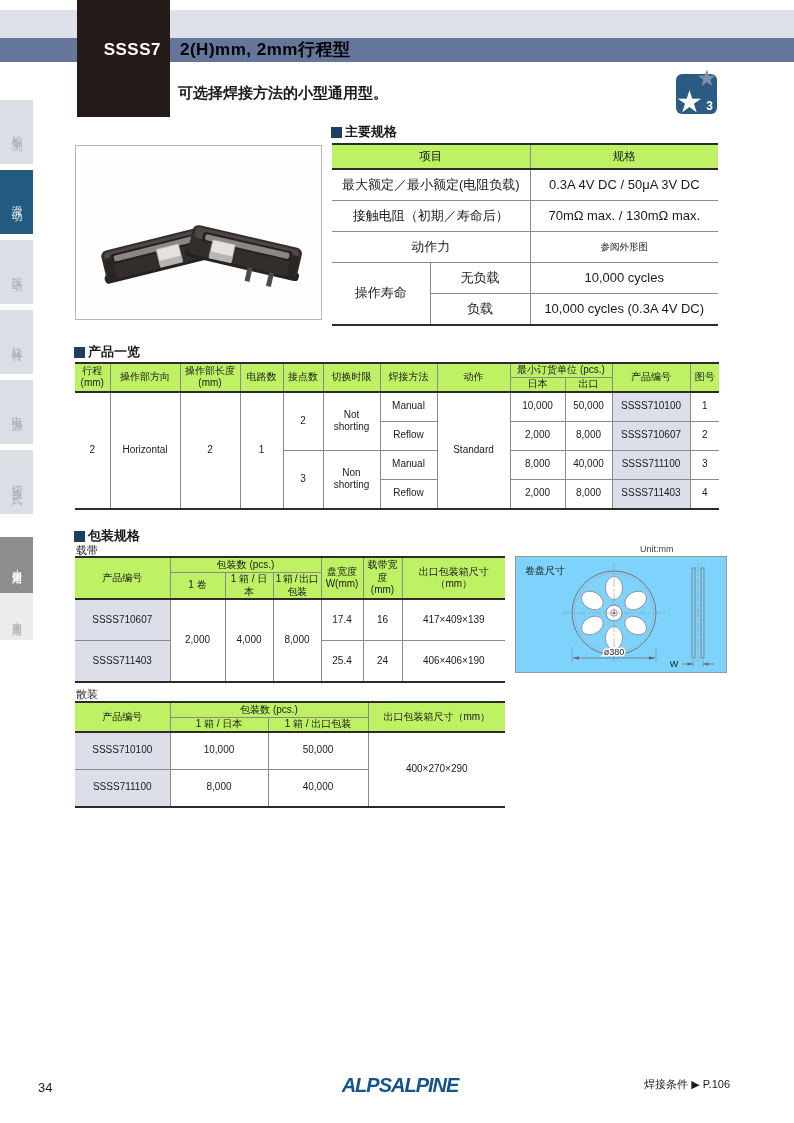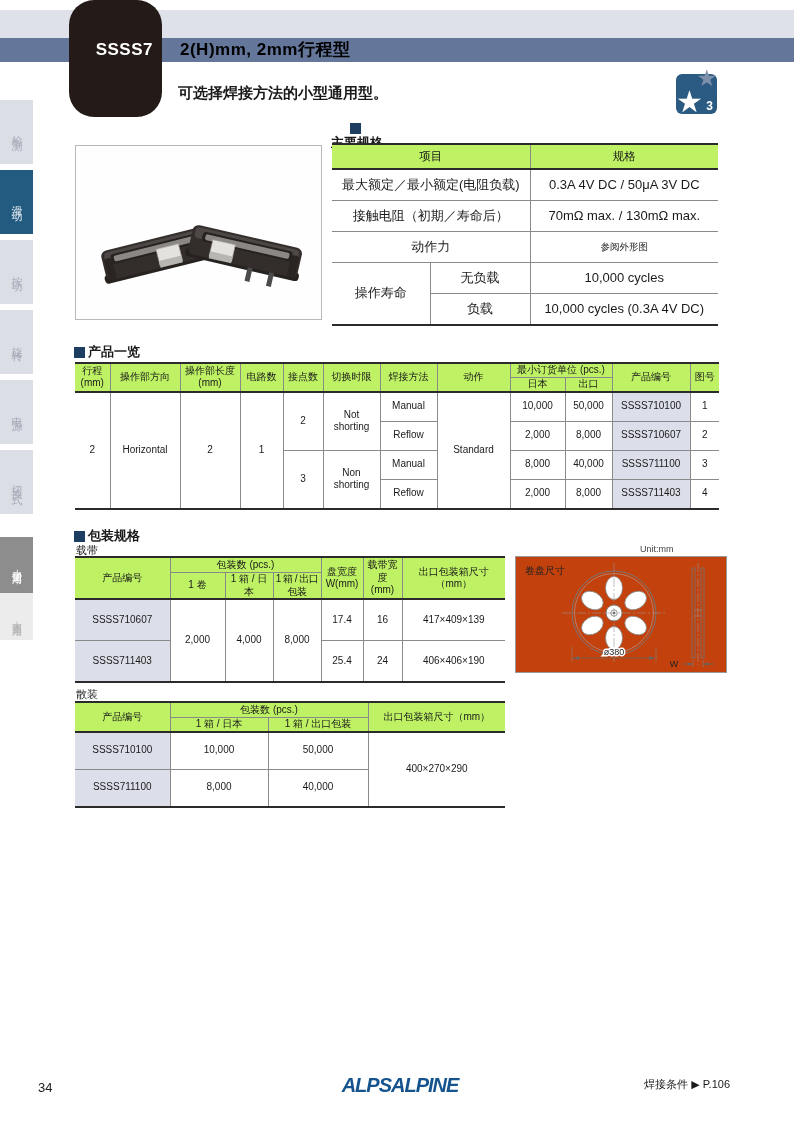--- a/index.html
+++ b/index.html
@@ -8,21 +8,21 @@
     font-family:"Liberation Sans","DejaVu Sans",sans-serif;color:#1a1a1a;
     overflow:hidden;
   }
   .abs{position:absolute;}
 
   
   .band{left:0;top:10px;width:794px;height:28px;background:#dfe1ea;}
   .titlebar{left:0;top:38px;width:794px;height:24px;background:#64769a;}
   .titlebar .t{position:absolute;left:180px;top:0;line-height:24px;color:#000000;
     font-size:17px;font-weight:bold;letter-spacing:.5px;white-space:nowrap;}
-  .blackbox{left:69px;top:0;width:93px;height:117px;background:#241a17;z-index:5;border-radius:25px;}
+  .blackbox{left:77px;top:0;width:93px;height:117px;background:#241a17;z-index:5;}
   .blackbox .series{position:absolute;top:38px;height:24px;right:9px;line-height:24px;
     color:#fff;font-size:17px;font-weight:bold;letter-spacing:.5px;}
   .subtitle{left:178px;top:84px;font-size:15px;font-weight:bold;}
   .badge{left:676px;top:74px;width:41px;height:40px;background:#2b5b82;border-radius:6px;}
   .badge .star-gray{position:absolute;top:-7px;right:0px;font-size:23px;color:#7e8fa9;line-height:1;}
   .badge .star-white{position:absolute;bottom:-3px;left:0px;font-size:30px;color:#fff;line-height:1;}
   .badge .num{position:absolute;bottom:1px;right:4px;color:#fff;font-size:12px;font-weight:bold;}
 
   
   .tab{position:absolute;left:0;width:33px;background:#dbdee5;color:#a6abb8;
@@ -56,21 +56,21 @@
   .spec th{font-size:11.5px;height:23px;}
   .spec td{height:30px;font-size:13px;}
   .prod thead tr:first-child th{height:13px;}
   .prod td{height:28px;}
   .pkg thead tr:first-child th{height:14px;}
   .pkg td{height:40px;}
   .bulk td{height:36px;}
   .tiny{font-size:8.5px;letter-spacing:-0.5px;}
 
   
-  .reelbox{left:515px;top:556px;width:210px;height:115px;border:1px solid #999;background:#c2410c;}
+  .reelbox{left:515px;top:556px;width:210px;height:115px;border:1px solid #999;background:#7dd3fc;}
   .unit{left:640px;top:544px;width:85px;text-align:left;font-size:9px;color:#444;}
 
   
   .pageno{left:38px;top:1080px;font-size:13px;}
   .logo{left:330px;top:1074px;width:140px;text-align:center;font-size:20px;font-weight:bold;
     color:#15538e;letter-spacing:-1px;font-style:italic;white-space:nowrap;}
   .xref{right:64px;top:1077px;font-size:11px;}
 </style>
 </head>
 <body>
@@ -136,21 +136,21 @@
       <rect x="14" y="7" width="86" height="6" rx="2" fill="#8a8784"></rect>
       <rect x="22" y="11" width="23" height="17" fill="#e3e2de" stroke="#a5a3a0" stroke-width="0.6"></rect>
       <rect x="22" y="23" width="23" height="7" fill="#b8b6b2"></rect>
       <rect x="102" y="8" width="8" height="22" rx="3" fill="#2a2522"></rect>
       <rect x="62" y="30" width="5" height="14" fill="#4b4b4b"></rect>
       <rect x="84" y="30" width="5" height="14" fill="#4b4b4b"></rect>
     </g>
   </svg>
 </div>
 
-<div class="abs sect" style="left:331px;top:123px;flex-direction:column;">
+<div class="abs sect" style="left:331px;top:123px;">
   <span class="sq"></span>
   <span>主要规格</span>
 </div>
 <table class="abs tbl spec" style="left:332px;top:143px;width:386px;">
   <colgroup>
       <col style="width:98px">
       <col style="width:100px">
       <col style="width:188px">
     </colgroup>
   <thead>

